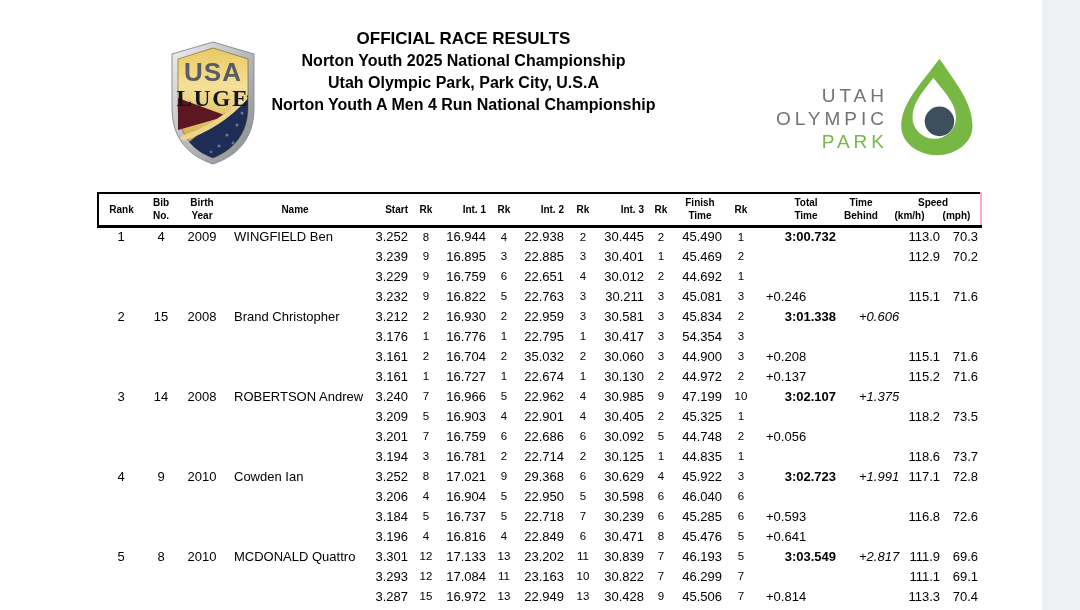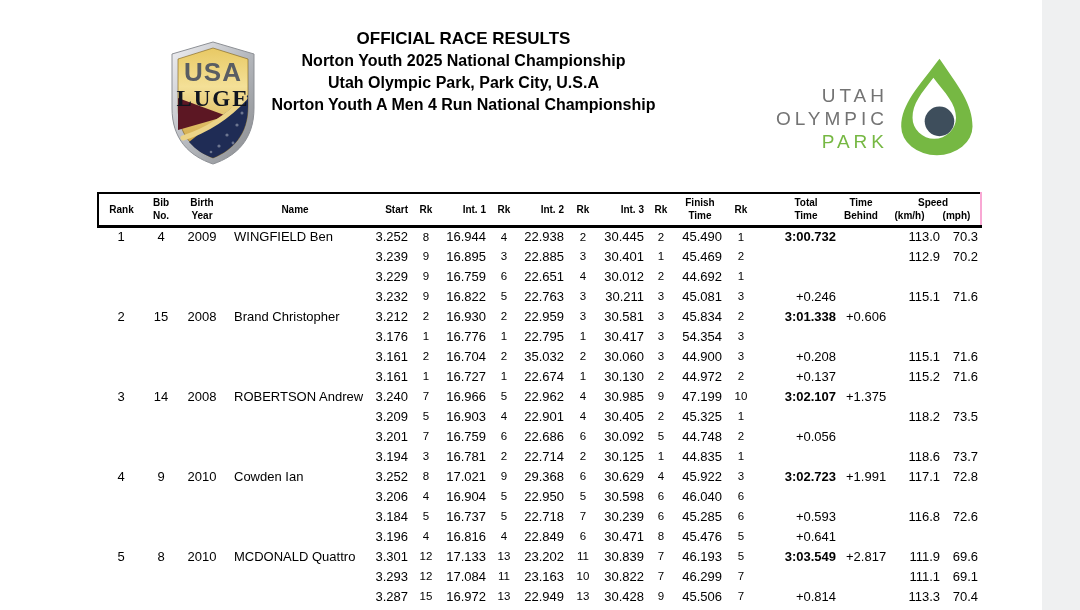--- a/index.html
+++ b/index.html
@@ -44,22 +44,22 @@
   .h-right  { text-align:right; padding-right:4px; }
   .h-total  { text-align:center; padding-left:20px; }
   .speed-sub { display:flex; }
   .speed-sub span { flex:1; text-align:center; }
   td { height:20px; padding:0; white-space:nowrap; vertical-align:middle; }
   .c-rank, .c-bib, .c-year { text-align:center; }
   .c-name  { text-align:left; padding-left:8px; }
   .c-num   { text-align:right; padding-right:4px; }
   .c-rk    { text-align:center; font-size:11.5px; }
   .c-total { text-align:right; font-weight:bold; }
-  .c-brun  { text-align:right; padding-left:10px; }
-  .c-btot  { text-align:center; padding-left:10px; }
+  .c-brun  { text-align:left; padding-left:10px; }
+  .c-btot  { text-align:center; padding-left:23px;font-style:italic; }
   .c-speed { text-align:right; padding-right:3px; }
 </style>
 </head>
 <body>
 
 <div class="screen">
   <div class="edge-strip"></div>
 
   <div class="shield">
     <svg width="92" height="126" viewBox="0 0 92 126">

